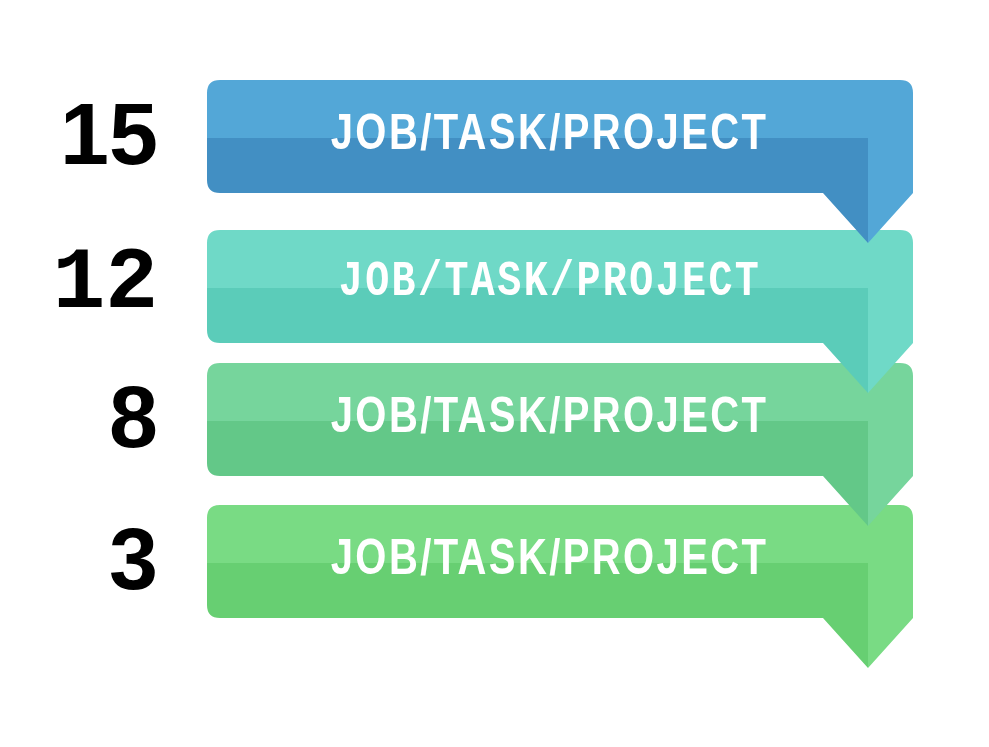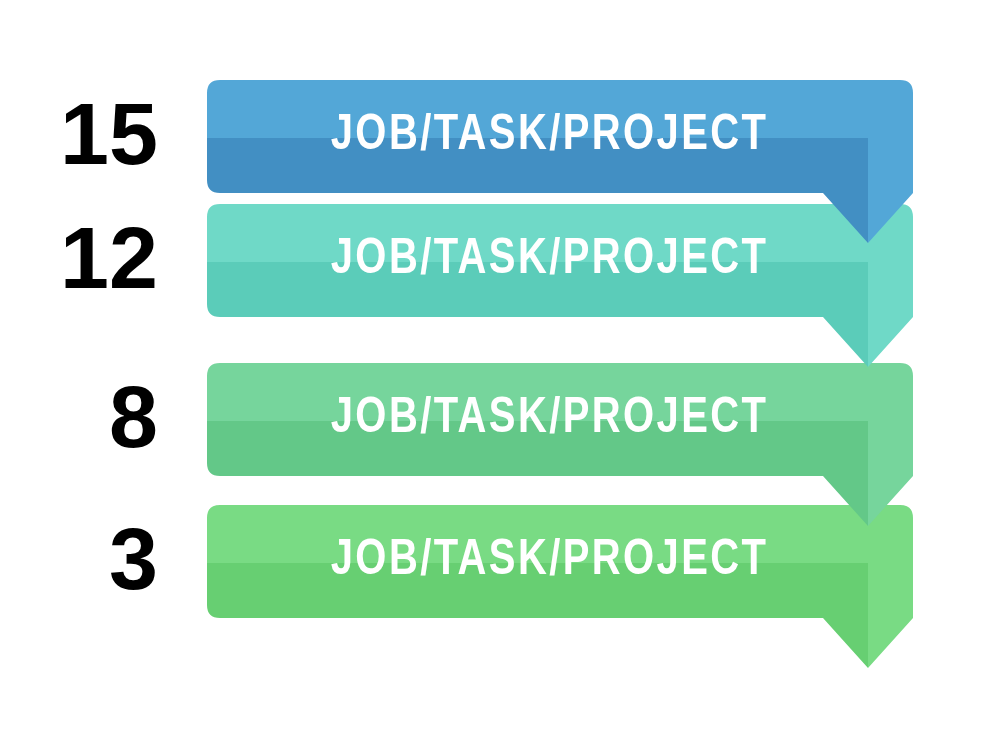--- a/index.html
+++ b/index.html
@@ -64,21 +64,21 @@
     white-space: nowrap;
     transform: scaleX(0.8);
     transform-origin: 50% 50%;
     line-height: 1;
   }
   .z1 { z-index: 40; }
   .z2 { z-index: 30; }
   .z3 { z-index: 20; }
   .z4 { z-index: 10; }
   .t1 { top: 80px; }
-  .t2 { top: 204px; }
+  .t2 { top: 230px; font-family: Liberation Mono, monospace; }
   .t3 { top: 363px; }
   .t4 { top: 505px; }
 </style>
 </head>
 <body>
 
 <div class="stage">
 
   <div class="num t1">15</div>
   <div class="banner t1 z1">

